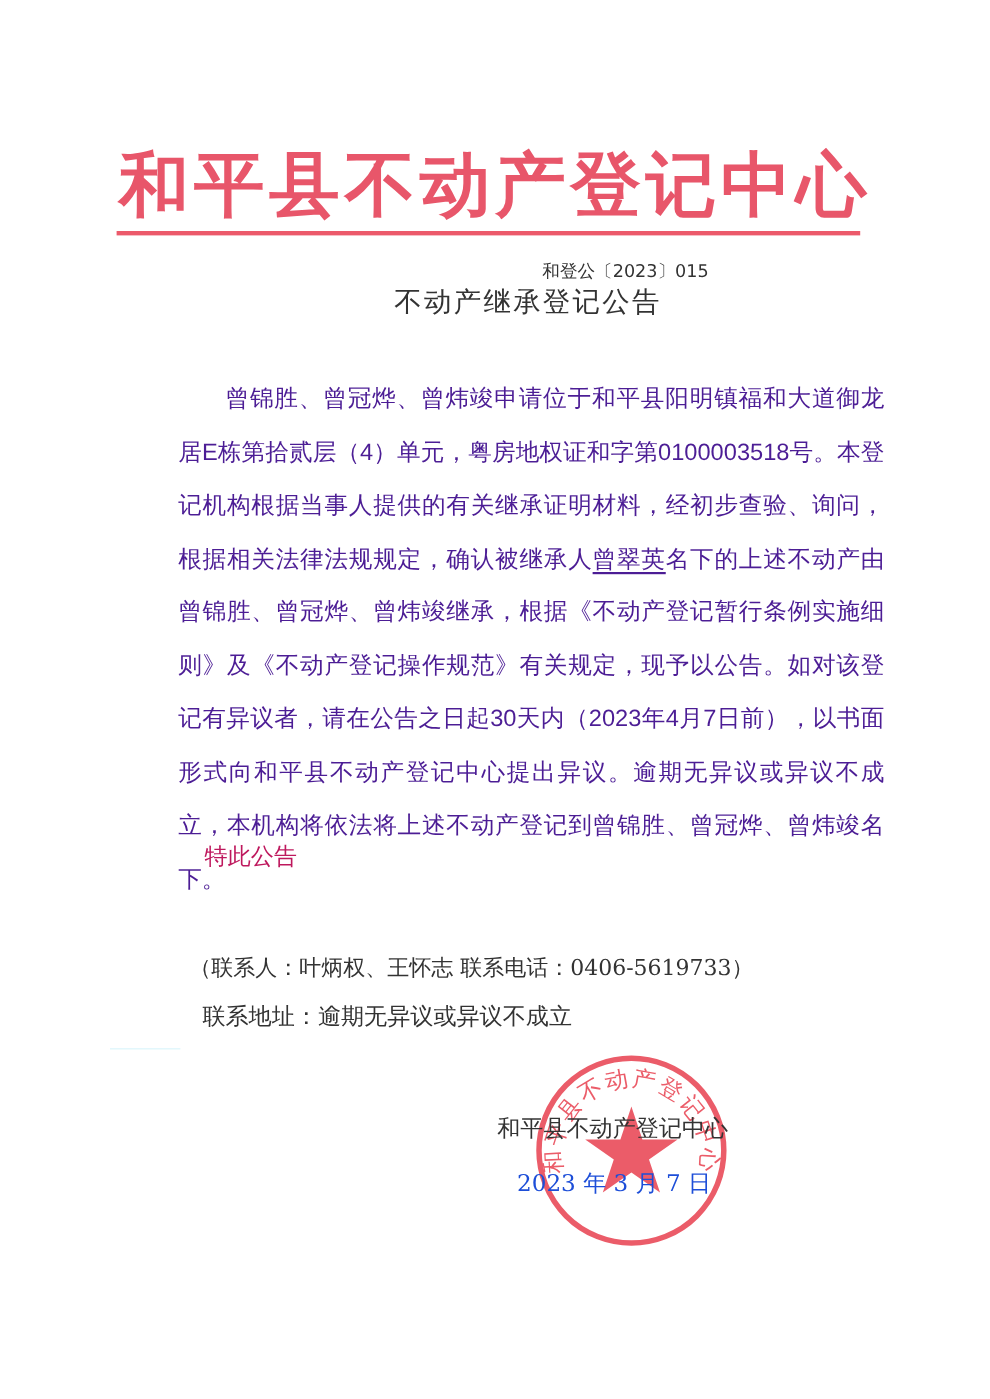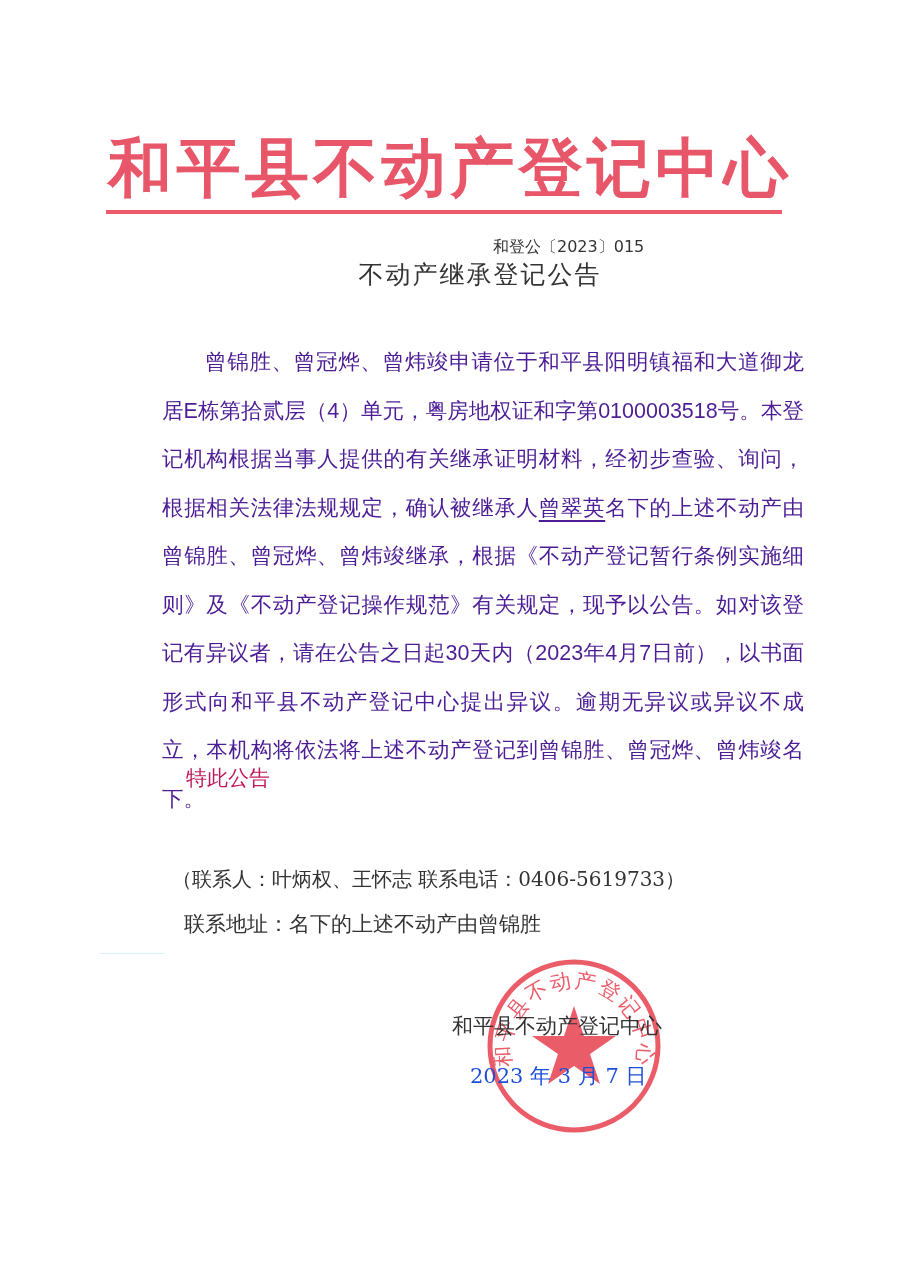--- a/index.html
+++ b/index.html
@@ -85,21 +85,21 @@
 <div class="doc-title">不动产继承登记公告</div>
 
 <div class="body-text">
   <p><span>曾锦胜、曾冠烨、曾炜竣申请位于和平县阳明镇福和大道御龙居E栋第拾贰层（4）单元，粤房地权证和字第0100003518号。本登记机构根据当事人提供的有关继承证明材料，经初步查验、询问，根据相关法律法规规定，确认被继承人</span><span class="underline">曾翠英</span><span>名下的上述不动产由曾锦胜、曾冠烨、曾炜竣继承，根据《不动产登记暂行条例实施细则》及《不动产登记操作规范》有关规定，现予以公告。如对该登记有异议者，请在公告之日起30天内（2023年4月7日前），以书面形式向和平县不动产登记中心提出异议。逾期无异议或异议不成立，本机构将依法将上述不动产登记到曾锦胜、曾冠烨、曾炜竣名下。</span></p>
 </div>
 
 <div class="closing">特此公告</div>
 
 <div class="contacts">（联系人：叶炳权、王怀志  联系电话：0406-5619733）</div>
 
-<div class="address">联系地址：名下的上述不动产由曾锦胜</div>
+<div class="address">联系地址：逾期无异议或异议不成立</div>
 
 <div class="artifact"></div>
 
 <svg class="seal" viewBox="0 0 180 180">
   <defs>
     <path id="sealArc" d="M 30 118 A 64 64 0 1 1 150 118"></path>
   </defs>
   <circle cx="90" cy="90" r="84" fill="none" stroke="#e8404f" stroke-width="5"></circle>
   <text font-size="21" fill="#e8404f" font-family="DejaVu Sans, sans-serif" letter-spacing="2">
     <textPath href="#sealArc" startOffset="50%" text-anchor="middle">和平县不动产登记中心</textPath>

